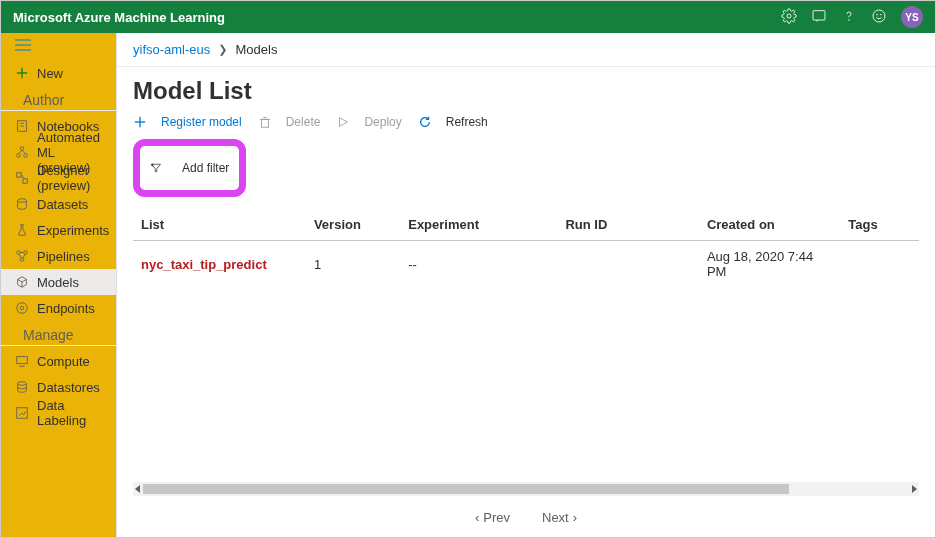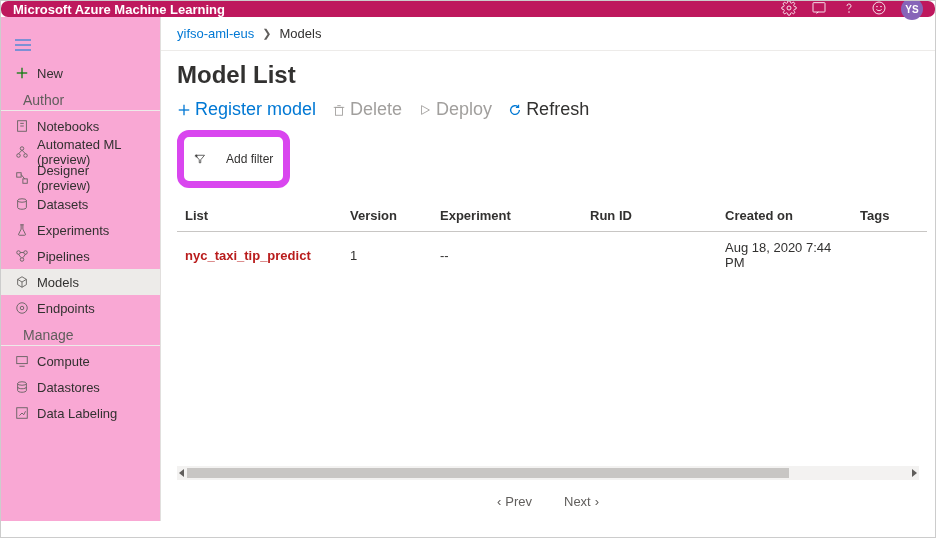--- a/index.html
+++ b/index.html
@@ -8,45 +8,44 @@
     font-family: "Segoe UI", -apple-system, BlinkMacSystemFont, sans-serif;
     font-size: 13px;
     color: #323130;
     background: #fff;
     border: 1px solid #ccc;
     width: 936px;
     height: 538px;
     overflow: hidden;
   }
   .topbar {
-    background: #be185d;
+    background: #15803d;
     color: #fff;
-    height: 16px;
+    height: 32px;
     display: flex;
     align-items: center;
     padding: 0 12px;
     justify-content: space-between;
-    border-radius: 7px;
   }
   .topbar-title { font-size: 13px; font-weight: 600; }
   .topbar-icons { display: flex; gap: 14px; align-items: center; }
   .topbar-icons svg { width: 16px; height: 16px; fill: none; stroke: #fff; stroke-width: 1.3; }
   .avatar {
     width: 22px; height: 22px; border-radius: 50%;
     background: #8764b8; color: #fff;
     display: flex; align-items: center; justify-content: center;
     font-size: 10px; font-weight: 600;
   }
   .shell { display: flex; height: calc(100% - 32px); }
   .sidebar {
-    width: 160px;
+    width: 116px;
     border-right: 1px solid #e1dfdd;
-    background: #f9a8d4;
+    background: #eab308;
     overflow-y: auto;
-    padding-top: 16px;
+    padding-top: 0;
   }
   .hamburger { padding: 6px 14px; }
   .hamburger svg { width: 16px; height: 12px; stroke: #0078d4; }
   .side-item {
     display: flex; align-items: center; gap: 8px;
     padding: 4px 14px; height: 26px;
     cursor: pointer;
     color: #323130;
   }
   .side-item.selected { background: #edebe9; font-weight: 400; }
@@ -65,22 +64,22 @@
     height: 34px;
   }
   .breadcrumb a { color: #0078d4; text-decoration: none; }
   .breadcrumb .chev { color: #605e5c; font-size: 11px; }
   .page-title { font-size: 24px; font-weight: 600; padding: 10px 16px 0 16px; }
   .toolbar {
     display: flex; align-items: center; gap: 16px;
     padding: 10px 16px 6px 16px;
   }
   .tb-btn {
-    display: flex; align-items: center; gap: 4px;
-    font-size: 18px; cursor: pointer;
+    display: flex; align-items: center; gap: 14px;
+    font-size: 12px; cursor: pointer;
     color: #323130;
   }
   .tb-btn.primary { color: #0078d4; }
   .tb-btn.disabled { color: #a19f9d; cursor: default; }
   .tb-btn svg { width: 14px; height: 14px; }
   .filter-row { padding: 4px 16px 12px 16px; }
   .add-filter {
     display: inline-flex; align-items: center; gap: 20px;
     border: 7px solid #d946ef; border-radius: 12px;
     padding: 15px 10px; font-size: 12px; cursor: pointer;

